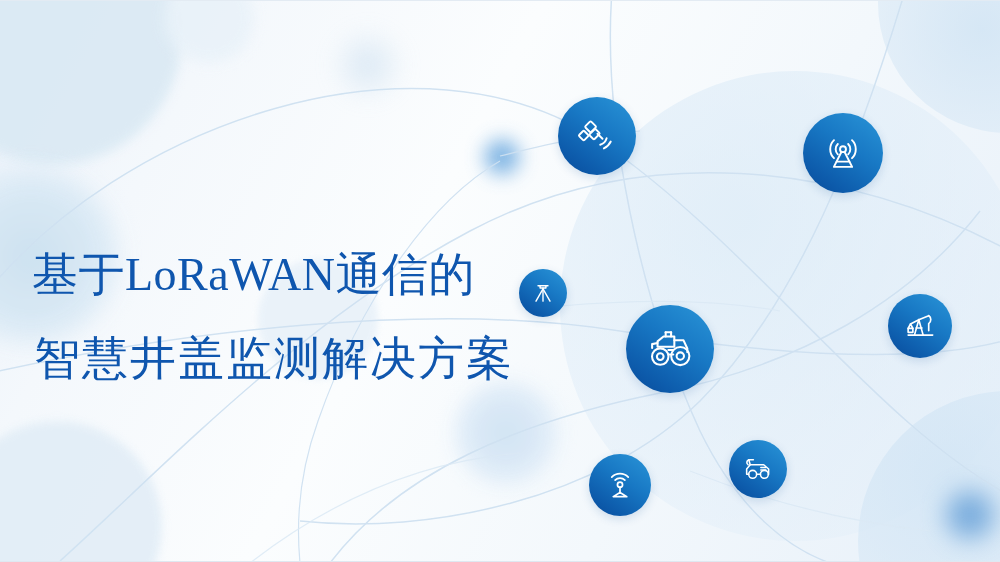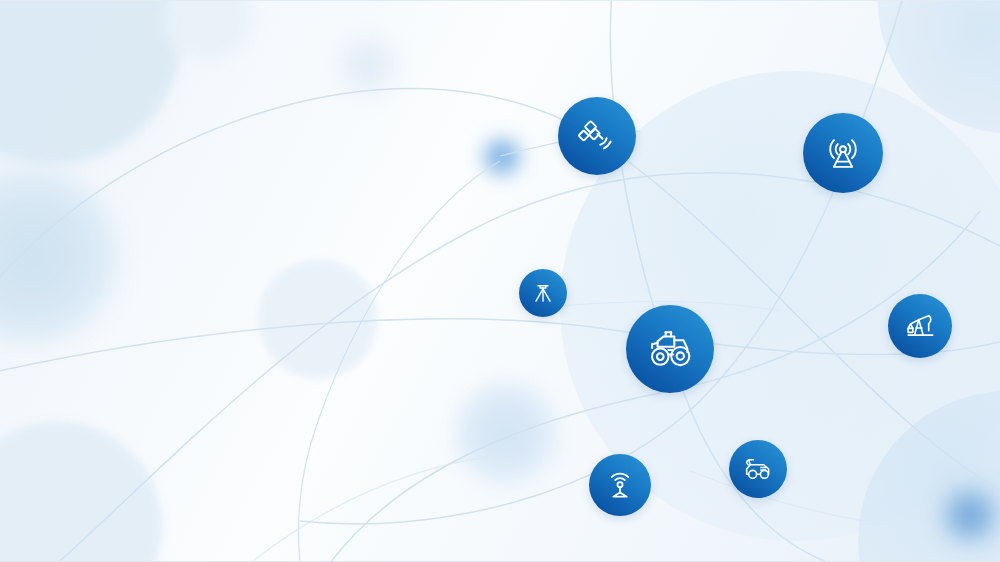--- a/index.html
+++ b/index.html
@@ -270,14 +270,18 @@
       <svg width="36" height="36" viewBox="0 0 48 48" fill="none" stroke="#ffffff" stroke-width="2.3" stroke-linecap="round" stroke-linejoin="round">
         <circle cx="24" cy="23.5" r="3.4"></circle>
         <path d="M17.5 17.5 A9 9 0 0 1 30.5 17.5"></path>
         <path d="M13 13.5 A15.5 15.5 0 0 1 35 13.5"></path>
         <path d="M24 27 L24 34"></path>
         <path d="M24 34 L15 39.5 L33 39.5 Z"></path>
       </svg>
     </span>
   </div>
 
+  <div class="title-block">
+    <div class="title-line">基于LoRaWAN通信的</div>
+    <div class="title-line second">智慧井盖监测解决方案</div>
+  </div>
 
 </div>
 
 </body></html>

